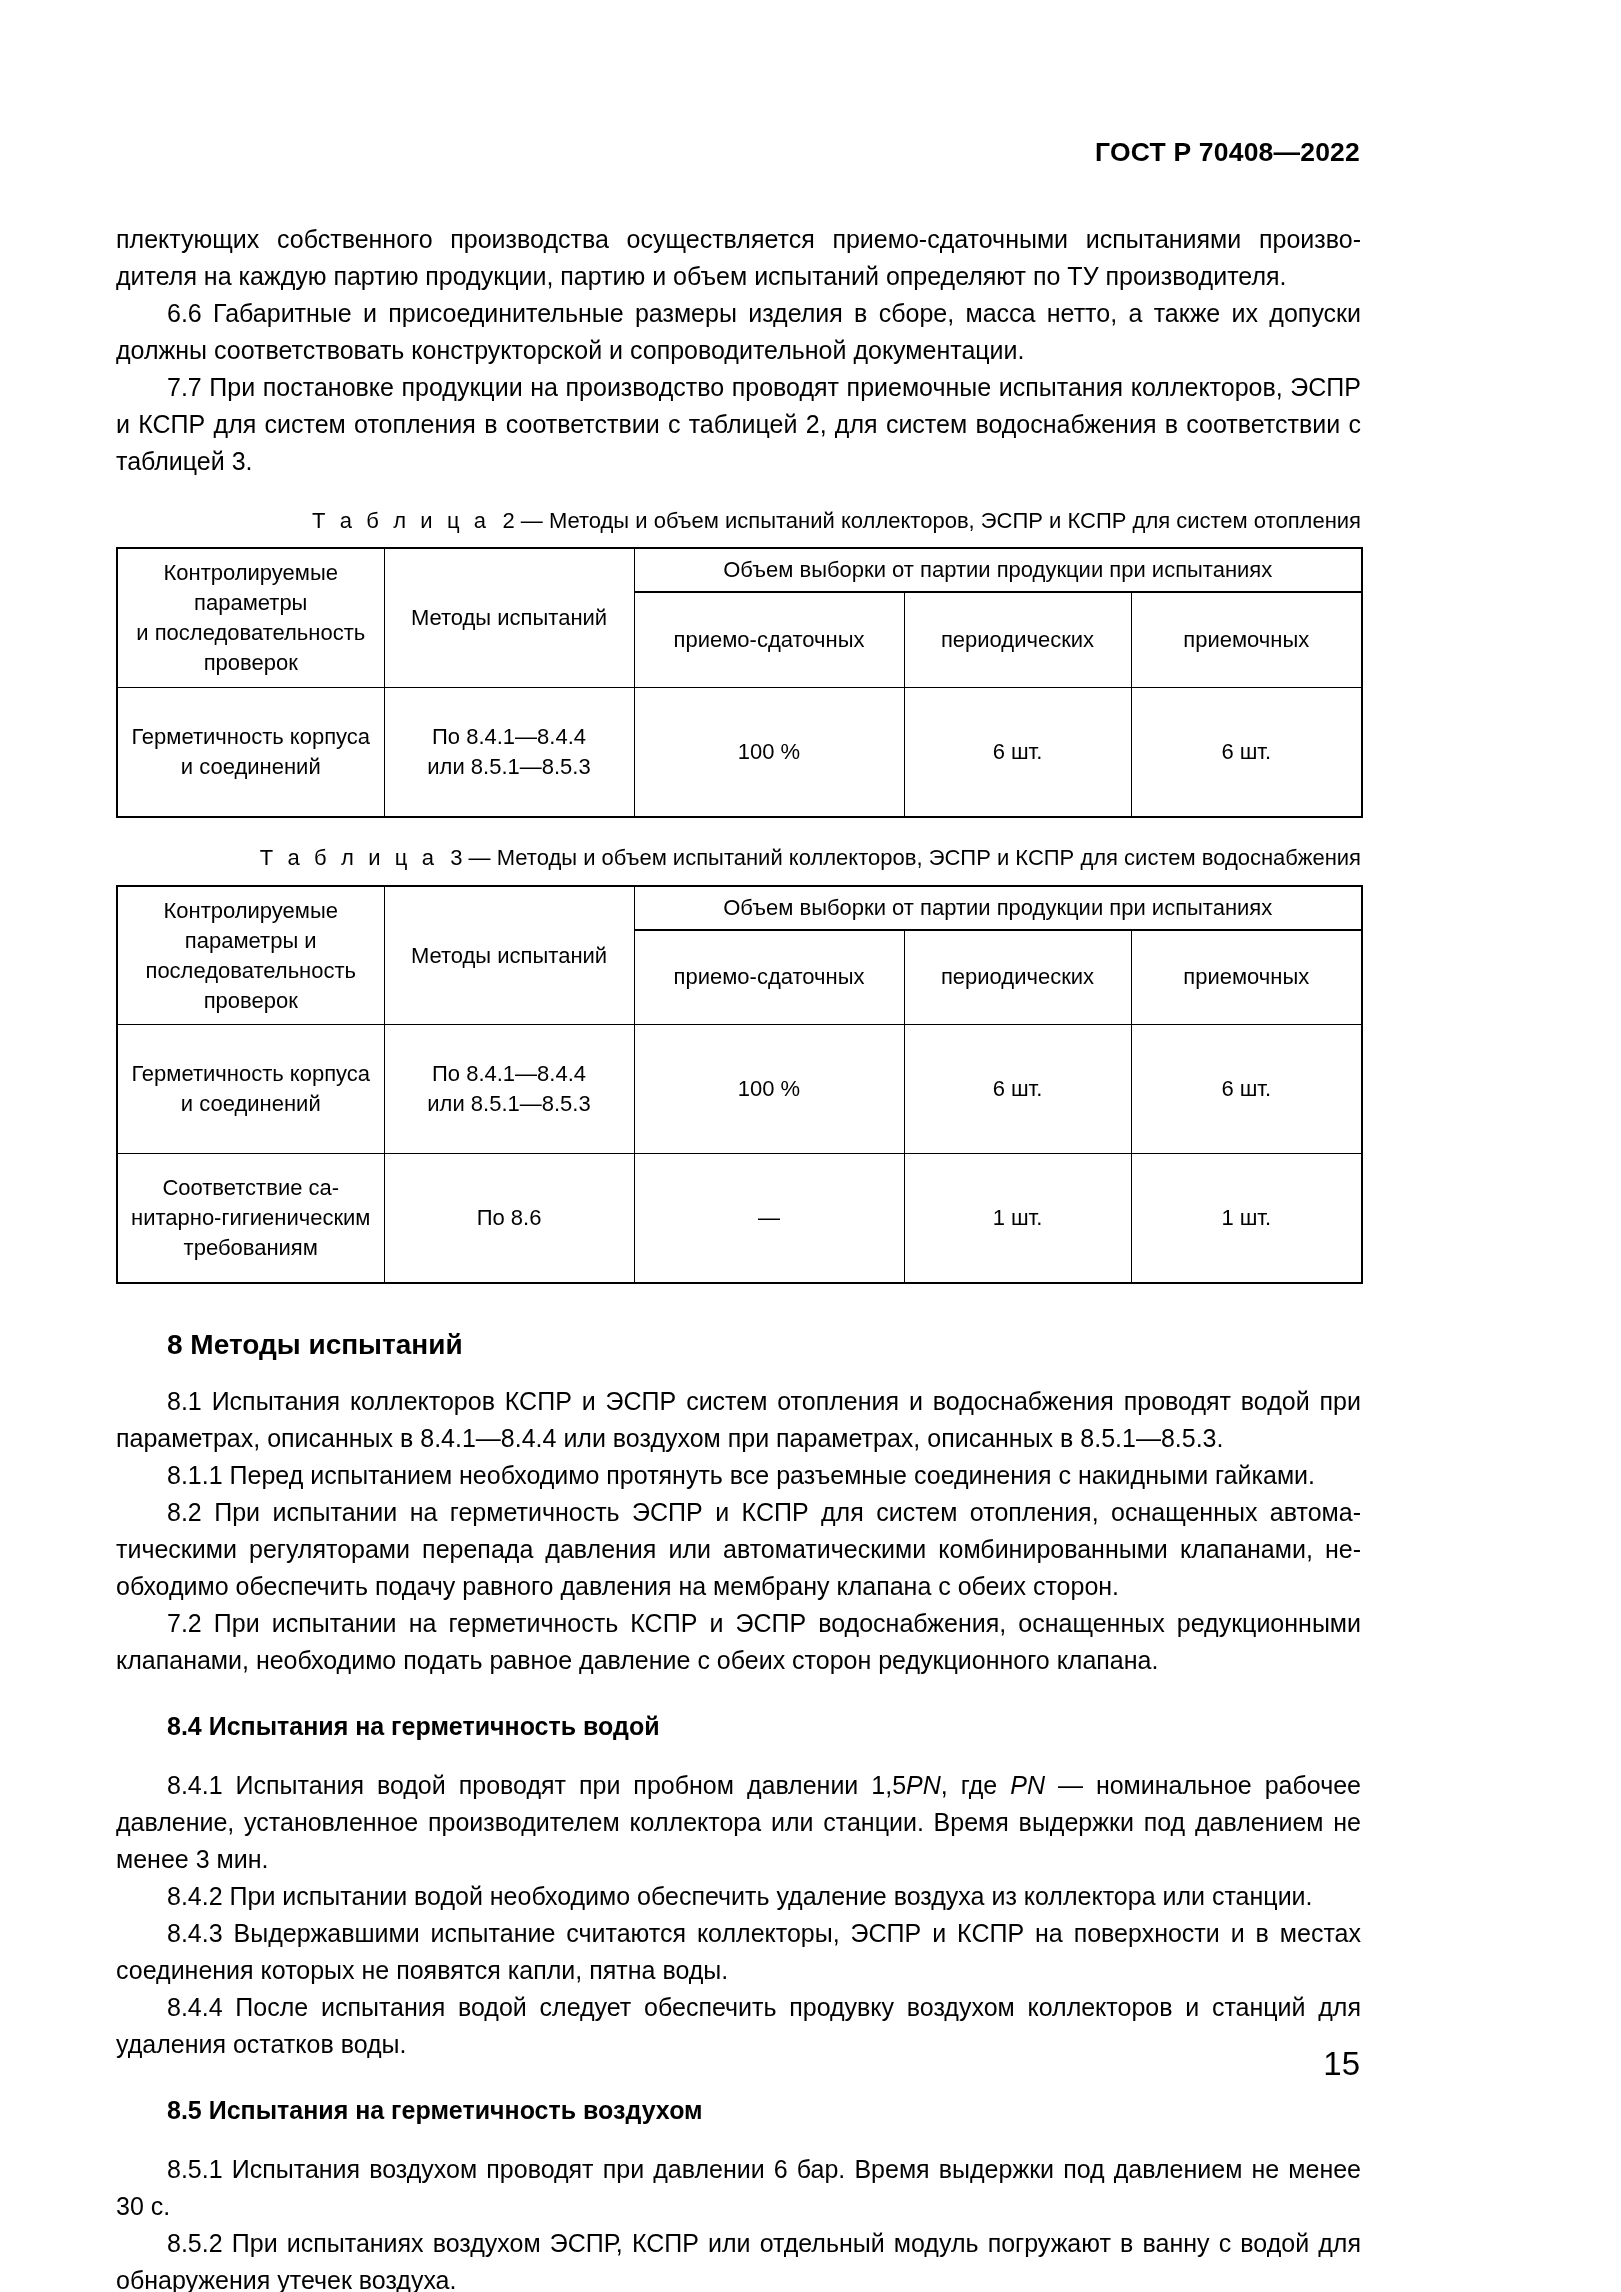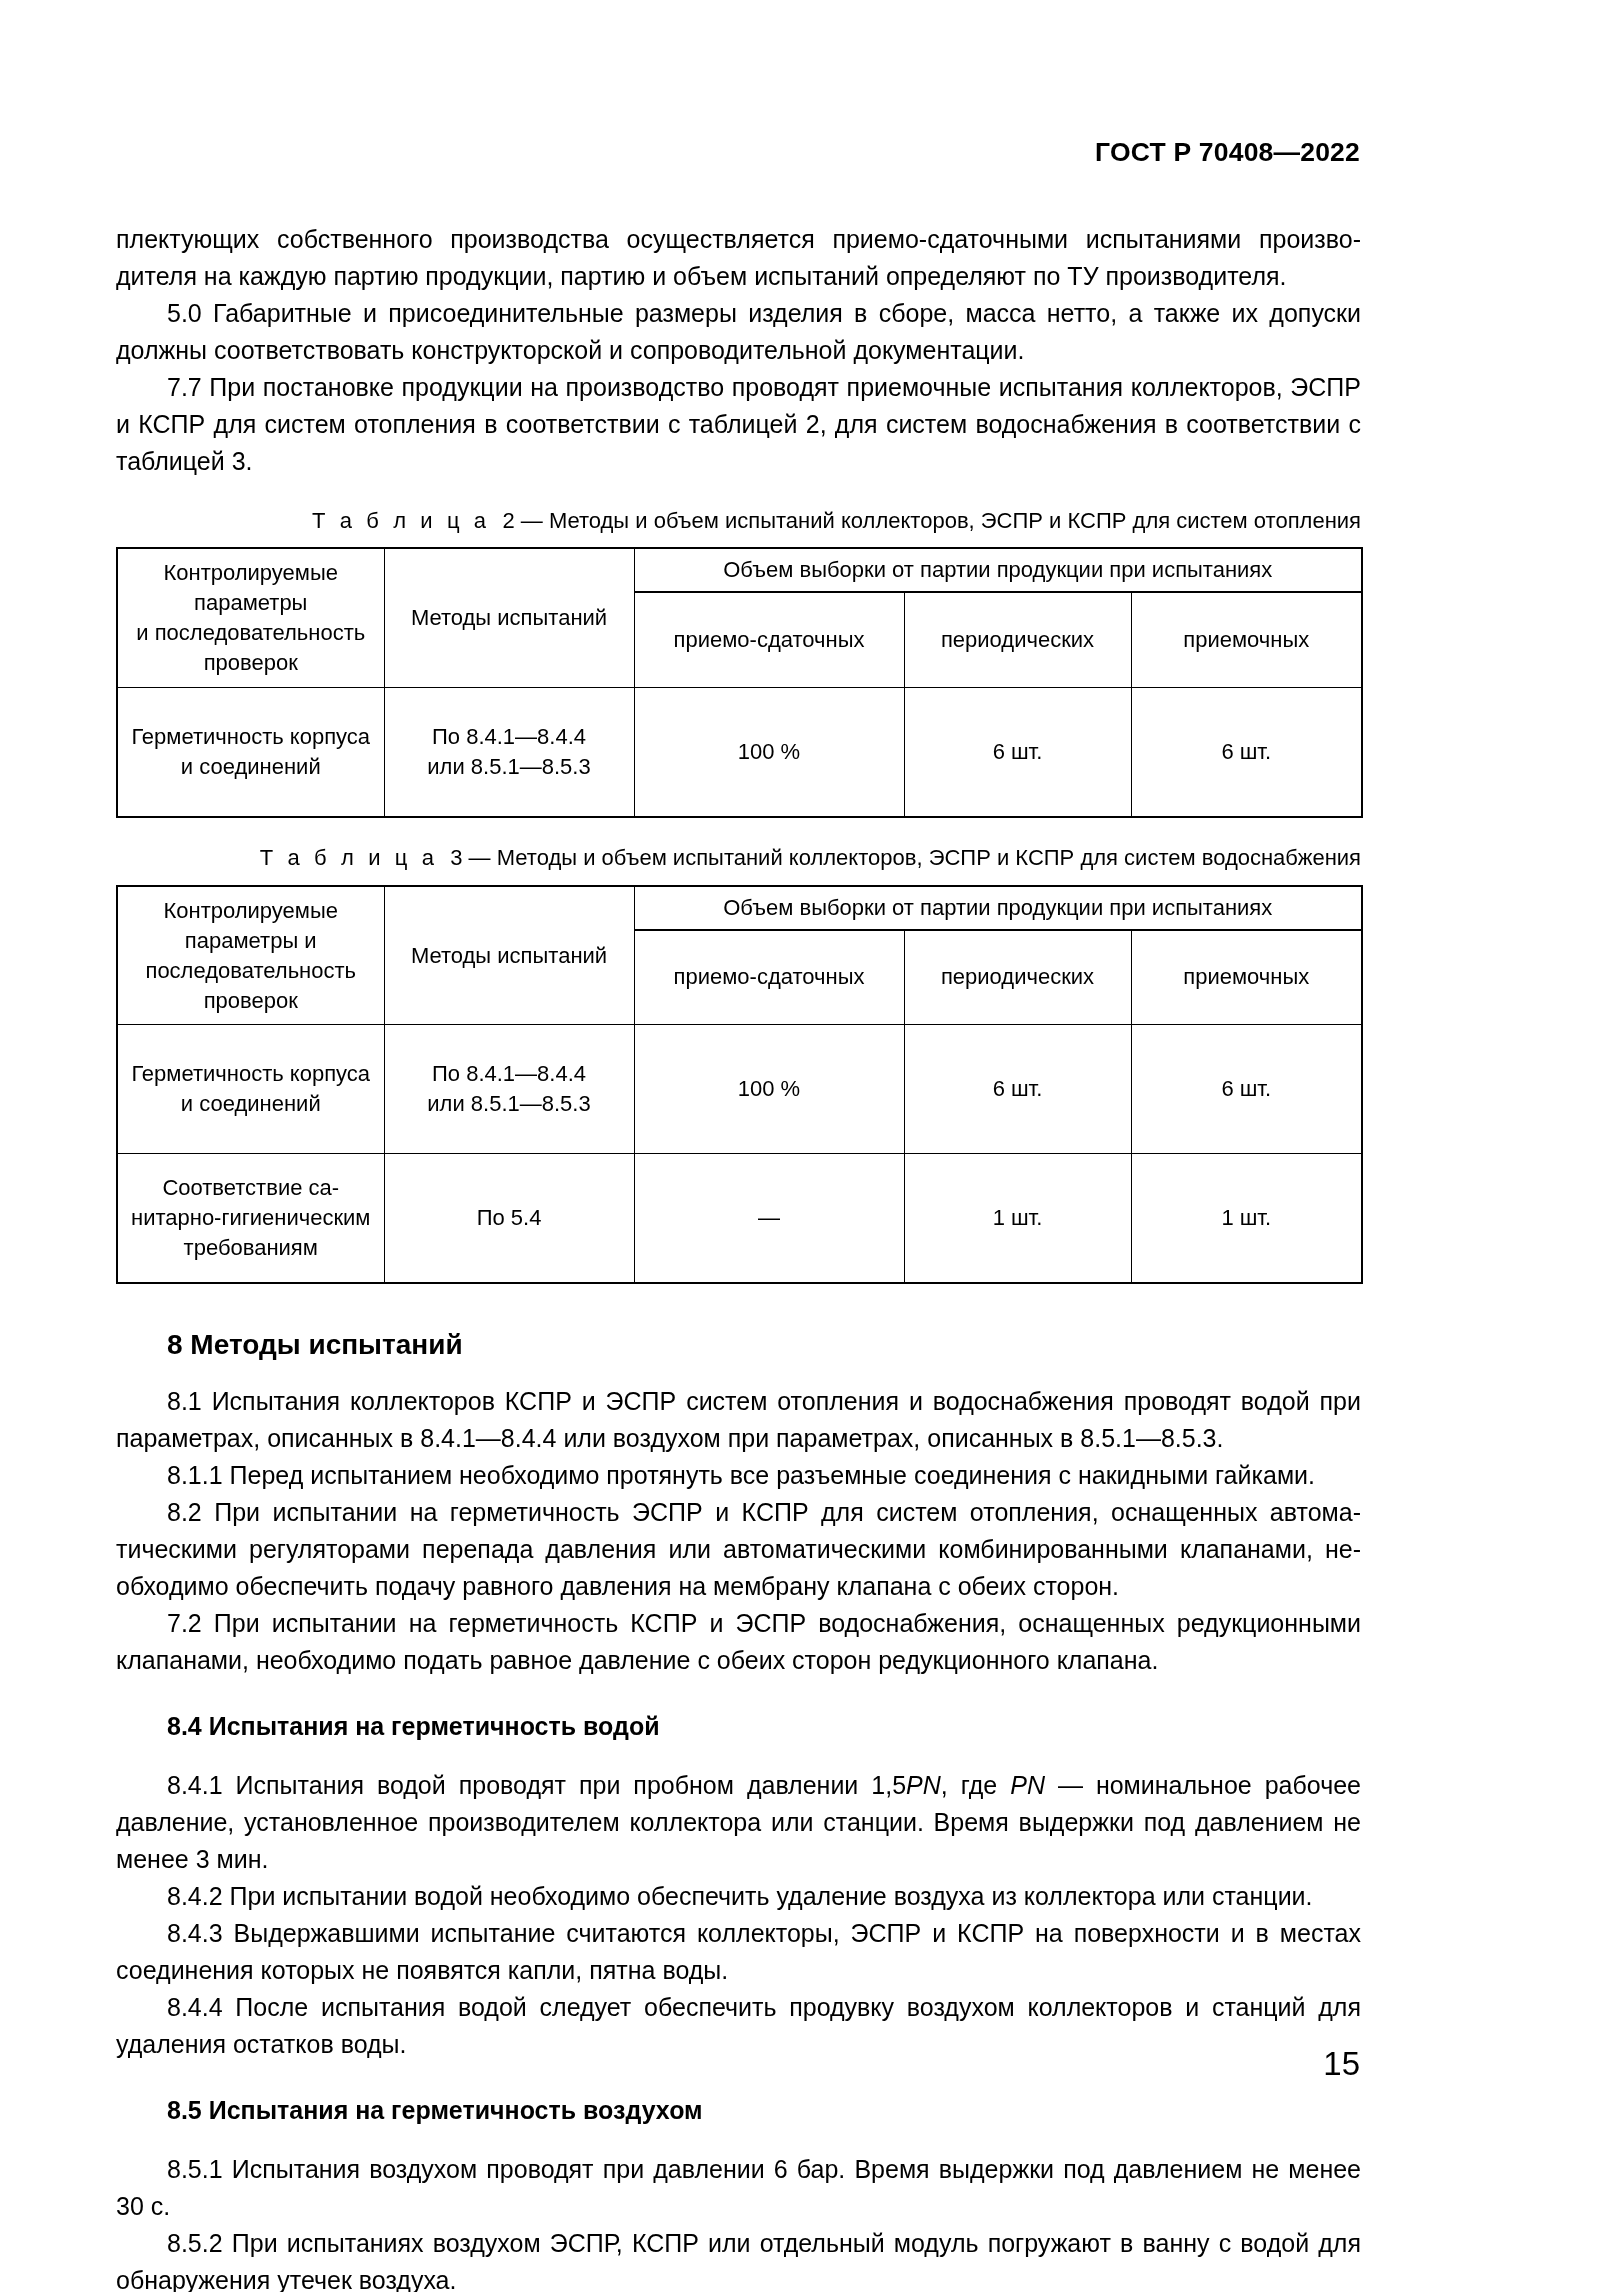--- a/index.html
+++ b/index.html
@@ -130,21 +130,21 @@
 </head>
 <body>
 
 <div class="page">
 
   <div class="running-head">ГОСТ Р 70408—2022</div>
 
   <div class="content">
 
     <p class="body-text">плектующих собственного производства осуществляется приемо-сдаточными испытаниями произво­дителя на каждую партию продукции, партию и объем испытаний определяют по ТУ производителя.</p>
-    <p class="body-text indent">5.0 Габаритные и присоединительные размеры изделия в сборе, масса нетто, а также их допуски должны соответствовать конструкторской и сопроводительной документации.</p>
+    <p class="body-text indent">6.6 Габаритные и присоединительные размеры изделия в сборе, масса нетто, а также их допуски должны соответствовать конструкторской и сопроводительной документации.</p>
     <p class="body-text indent">7.7 При постановке продукции на производство проводят приемочные испытания коллекторов, ЭСПР и КСПР для систем отопления в соответствии с таблицей 2, для систем водоснабжения в соот­ветствии с таблицей 3.</p>
 
     <div class="spacer-md"></div>
 
     <p class="table-caption">
       <span class="tcap-word">Т а б л и ц а</span>&nbsp;
       <span>2</span>
       <span>—</span>
       <span>Методы и объем испытаний коллекторов, ЭСПР и КСПР для систем отопления</span>
     </p>
@@ -218,21 +218,21 @@
         <tr class="row-tall3">
           <td class="c1 outer-l">Герметичность кор­пуса и соединений</td>
           <td class="c2" style="white-space:pre-line;">По 8.4.1—8.4.4
 или 8.5.1—8.5.3</td>
           <td class="c3">100 %</td>
           <td class="c4">6 шт.</td>
           <td class="c5 outer-r">6 шт.</td>
         </tr>
         <tr class="row-tall3">
           <td class="c1 outer-l thick-bottom">Соответствие са­нитарно-гигиениче­ским требованиям</td>
-          <td class="c2 thick-bottom">По 5.4</td>
+          <td class="c2 thick-bottom">По 8.6</td>
           <td class="c3 thick-bottom">—</td>
           <td class="c4 thick-bottom">1 шт.</td>
           <td class="c5 outer-r thick-bottom">1 шт.</td>
         </tr>
       </tbody>
     </table>
 
     <div style="height:41px;"></div>
 
     <h2 class="section-head">8 Методы испытаний</h2>

